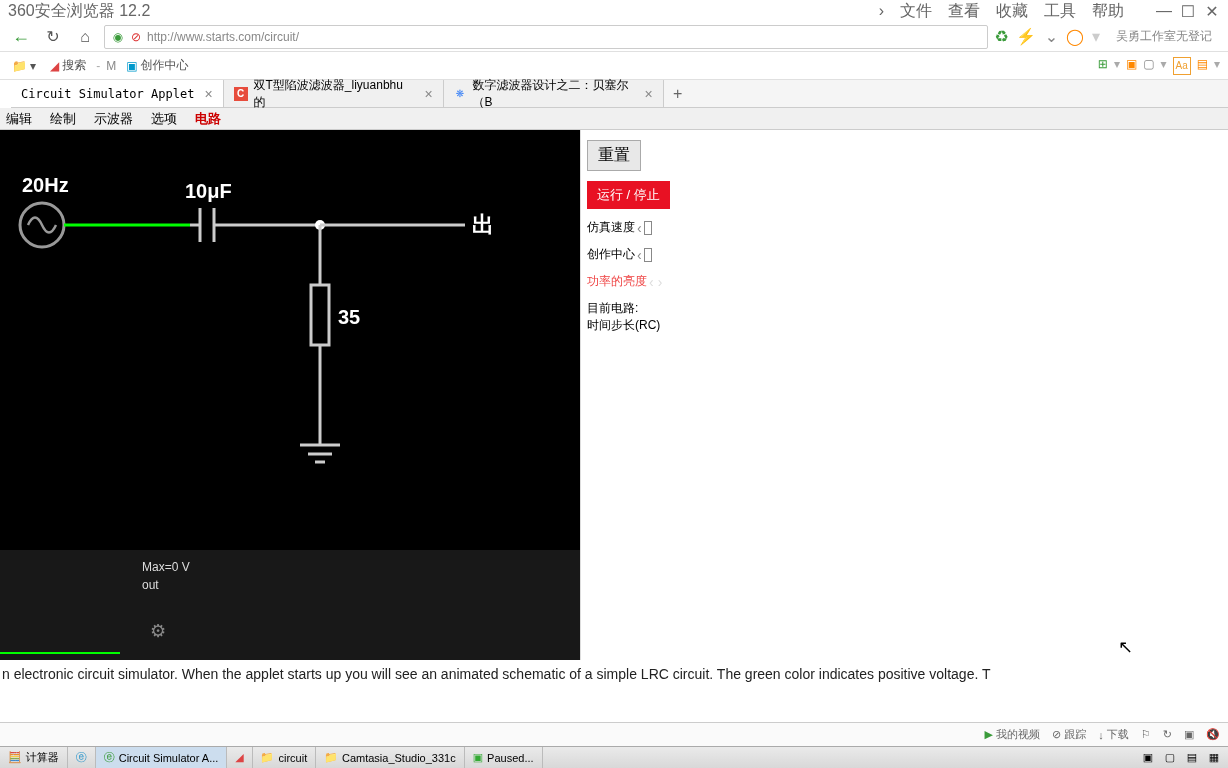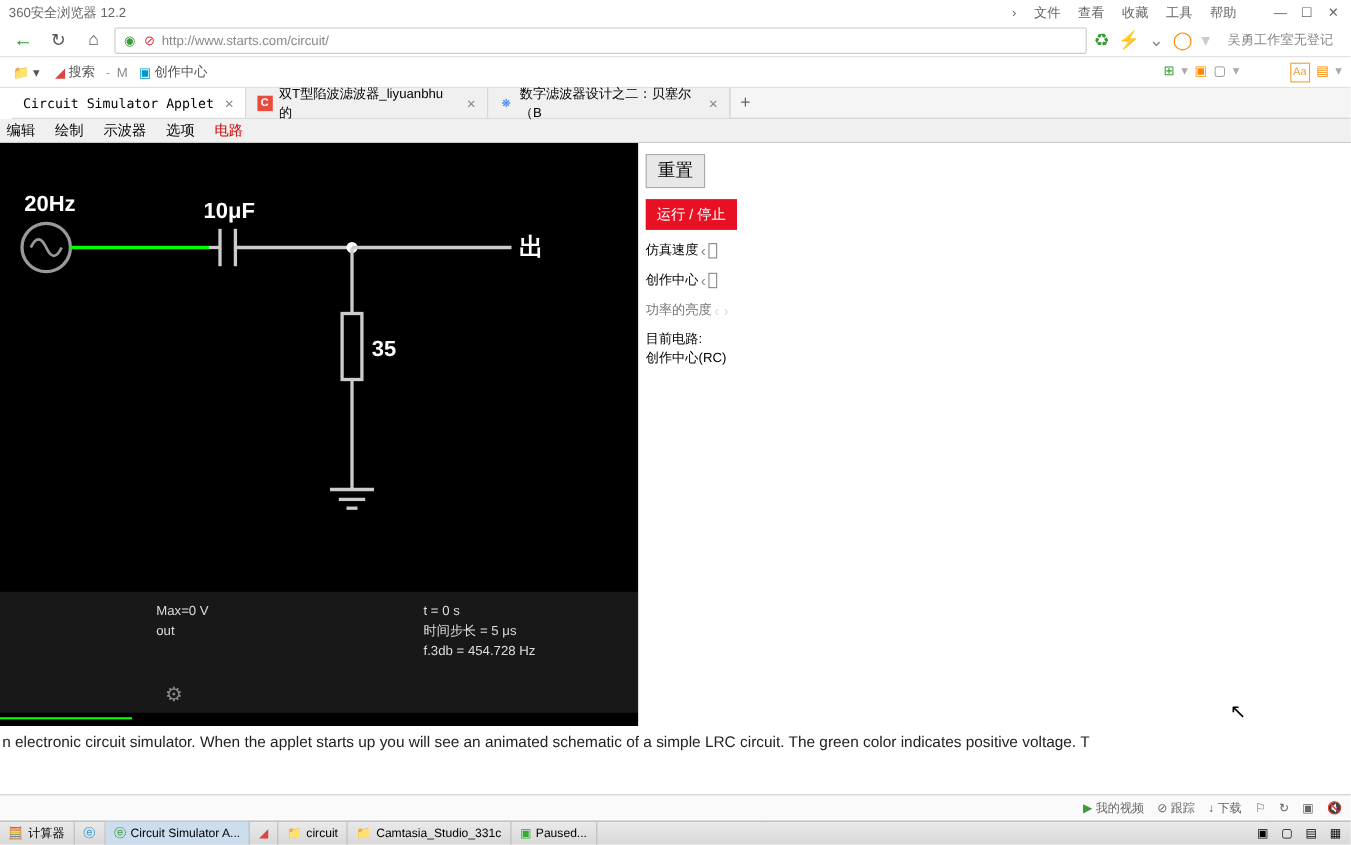--- a/index.html
+++ b/index.html
@@ -1,67 +1,67 @@
 <!DOCTYPE html>
 <html><head>
 <meta charset="utf-8">
 <style>
 * { margin: 0; padding: 0; box-sizing: border-box; font-family: "Microsoft YaHei", sans-serif; }
 body { width: 1228px; height: 768px; background: #fff; overflow: hidden; position: relative; }
 
-.titlebar { height: 22px; display: flex; align-items: center; padding: 0 8px; font-size: 12px; color: #666; background: #fff; }
+.titlebar { height: 22px; display: flex; align-items: center; padding: 0 8px; font-size: 16px; color: #666; background: #fff; }
 .titlebar-right { margin-left: auto; display: flex; align-items: center; gap: 16px; }
 .titlebar-right span { cursor: pointer; }
 .win-controls { display: flex; gap: 8px; margin-left: 16px; }
 .win-btn { width: 16px; height: 16px; display: flex; align-items: center; justify-content: center; cursor: pointer; color: #666; }
 
 .navbar { height: 30px; display: flex; align-items: center; padding: 0 8px; gap: 6px; border-bottom: 1px solid #e0e0e0; }
 .nav-btn { width: 26px; height: 26px; display: flex; align-items: center; justify-content: center; cursor: pointer; color: #555; border-radius: 3px; }
 .addr-bar { flex: 1; height: 24px; border: 1px solid #ccc; border-radius: 2px; display: flex; align-items: center; padding: 0 6px; gap: 4px; font-size: 12px; color: #888; font-family: monospace; }
 .addr-icon { width: 14px; height: 14px; display: inline-flex; align-items: center; justify-content: center; }
 .nav-right { display: flex; align-items: center; gap: 8px; }
 .login-text { font-size: 12px; color: #888; padding: 0 8px; }
 
 .toolbar { height: 28px; display: flex; align-items: center; padding: 0 8px; gap: 6px; font-size: 12px; color: #555; border-bottom: 1px solid #e0e0e0; }
 .tb-item { display: flex; align-items: center; gap: 3px; cursor: pointer; padding: 2px 4px; }
 .tb-right { margin-left: auto; display: flex; gap: 6px; }
-.tb-icon-box { width: 18px; height: 18px; display: flex; align-items: center; justify-content: center; border: 1px solid transparent; margin-left: 40px; }
+.tb-icon-box { width: 18px; height: 18px; display: flex; align-items: center; justify-content: center; border: 1px solid transparent; }
 
 .tabs { height: 28px; display: flex; align-items: stretch; background: #f5f5f5; border-bottom: 1px solid #ccc; margin-left: 11px; }
 .tab { display: flex; align-items: center; padding: 0 10px; gap: 6px; font-size: 12px; border-right: 1px solid #ccc; cursor: pointer; background: #f0f0f0; max-width: 220px; }
 .tab.active { background: #fff; }
 .tab-close { color: #888; font-size: 14px; margin-left: 4px; }
 .tab-icon { width: 14px; height: 14px; display: inline-flex; align-items: center; justify-content: center; font-size: 10px; }
 .tab-add { width: 28px; display: flex; align-items: center; justify-content: center; color: #666; cursor: pointer; }
 
 .menubar { height: 22px; display: flex; align-items: center; padding: 0 6px; gap: 18px; font-size: 13px; background: #f0f0f0; border-bottom: 1px solid #ccc; }
 .menu-item { cursor: pointer; }
-.menu-item.hl { color: #c00; font-weight: normal; }
+.menu-item.hl { color: #c00; font-weight: bold; }
 
 .workspace { display: flex; height: 530px; }
 .canvas-wrap { width: 580px; background: #000; position: relative; color: #fff; }
 .sidepanel { width: 165px; background: #fff; padding: 10px 6px; font-size: 12px; display: flex; flex-direction: column; gap: 10px; border-left: 1px solid #ddd; }
 .rightblank { flex: 1; background: #fff; }
 
 .btn-grey { background: #e8e8e8; border: 1px solid #aaa; padding: 4px 10px; font-size: 16px; cursor: pointer; width: fit-content; }
 .btn-red { background: #e81123; color: #fff; border: none; padding: 5px 10px; font-size: 13px; cursor: pointer; width: fit-content; }
 
 .slider-group { display: flex; flex-direction: row; gap: 2px; }
 .slider-label { font-size: 12px; color: #000; }
-.slider-label.disabled { color: #737373; }
+.slider-label.disabled { color: #ef4444; }
 .slider-row { display: flex; align-items: center; gap: 2px; }
 .slider-arrow { color: #888; font-size: 14px; cursor: pointer; }
 .slider-track { flex: 1; height: 6px; background: #ccc; position: relative; }
 .slider-fill { position: absolute; left: 0; top: 0; height: 100%; background: #e81123; }
 .slider-thumb { position: absolute; top: -4px; width: 8px; height: 14px; background: #fff; border: 1px solid #888; }
 .slider-track.disabled .slider-fill { background: #ddd; }
 
 .info-block { font-size: 12px; color: #000; line-height: 1.4; }
 
-.circuit-info { position: absolute; bottom: 12px; left: 0; right: 0; height: 110px; background: rgba(40,40,40,0.6); display: flex; padding: 8px 12px; }
+.circuit-info { position: absolute; bottom: 0; left: 0; right: 0; height: 110px; background: rgba(40,40,40,0.6); display: flex; padding: 8px 12px; }
 .info-col { flex: 1; font-size: 12px; line-height: 1.5; color: #ddd; }
 .gear-icon { position: absolute; bottom: 18px; left: 150px; color: #888; font-size: 18px; }
 .progress-line { position: absolute; bottom: 6px; left: 0; width: 120px; height: 2px; background: #0f0; }
 
 .desc-text { padding: 6px 2px; font-size: 14px; color: #222; white-space: nowrap; overflow: hidden; }
 
 .statusbar { position: absolute; bottom: 22px; left: 0; right: 0; height: 24px; border-top: 1px solid #ccc; display: flex; align-items: center; padding: 0 8px; font-size: 11px; color: #666; background: #fafafa; }
 .status-right { margin-left: auto; display: flex; gap: 12px; align-items: center; }
 .status-item { display: flex; align-items: center; gap: 3px; cursor: pointer; }
 
@@ -193,25 +193,20 @@
       <line x1="300" y1="315" x2="340" y2="315" stroke="#ccc" stroke-width="3"></line>
       <line x1="308" y1="324" x2="332" y2="324" stroke="#ccc" stroke-width="3"></line>
       <line x1="315" y1="332" x2="325" y2="332" stroke="#ccc" stroke-width="3"></line>
     </svg>
 
     <div class="circuit-info">
       <div class="info-col" style="padding-left:130px">
         <div>Max=0 V</div>
         <div>out</div>
       </div>
-      <div class="info-col" style="padding-left:60px">
-        <div>t = 0 s</div>
-        <div>时间步长 = 5 μs</div>
-        <div>f.3db = 454.728 Hz</div>
-      </div>
     </div>
     <div class="gear-icon">⚙</div>
     <div class="progress-line"></div>
   </div>
 
   <div class="sidepanel">
     <button class="btn-grey">重置</button>
     <button class="btn-red">运行 / 停止</button>
 
     <div class="slider-group">
@@ -244,21 +239,21 @@
         <span class="slider-arrow" style="color:#ddd">‹</span>
         <div class="slider-track disabled">
             <div class="slider-fill" style="width:0%"></div>
           </div>
         <span class="slider-arrow" style="color:#ddd">›</span>
       </div>
     </div>
 
     <div class="info-block">
       <div>目前电路:</div>
-      <div>创作中心(RC)</div>
+      <div>时间步长(RC)</div>
     </div>
   </div>
 
   <div class="rightblank">
     <div style="position:absolute;right:95px;bottom:110px;font-size:18px;color:#000">↖</div>
   </div>
 </div>
 
 <div class="desc-text">n electronic circuit simulator.  When the applet starts up you will see an animated schematic of a simple LRC circuit. The green color indicates positive voltage.  T</div>
 

